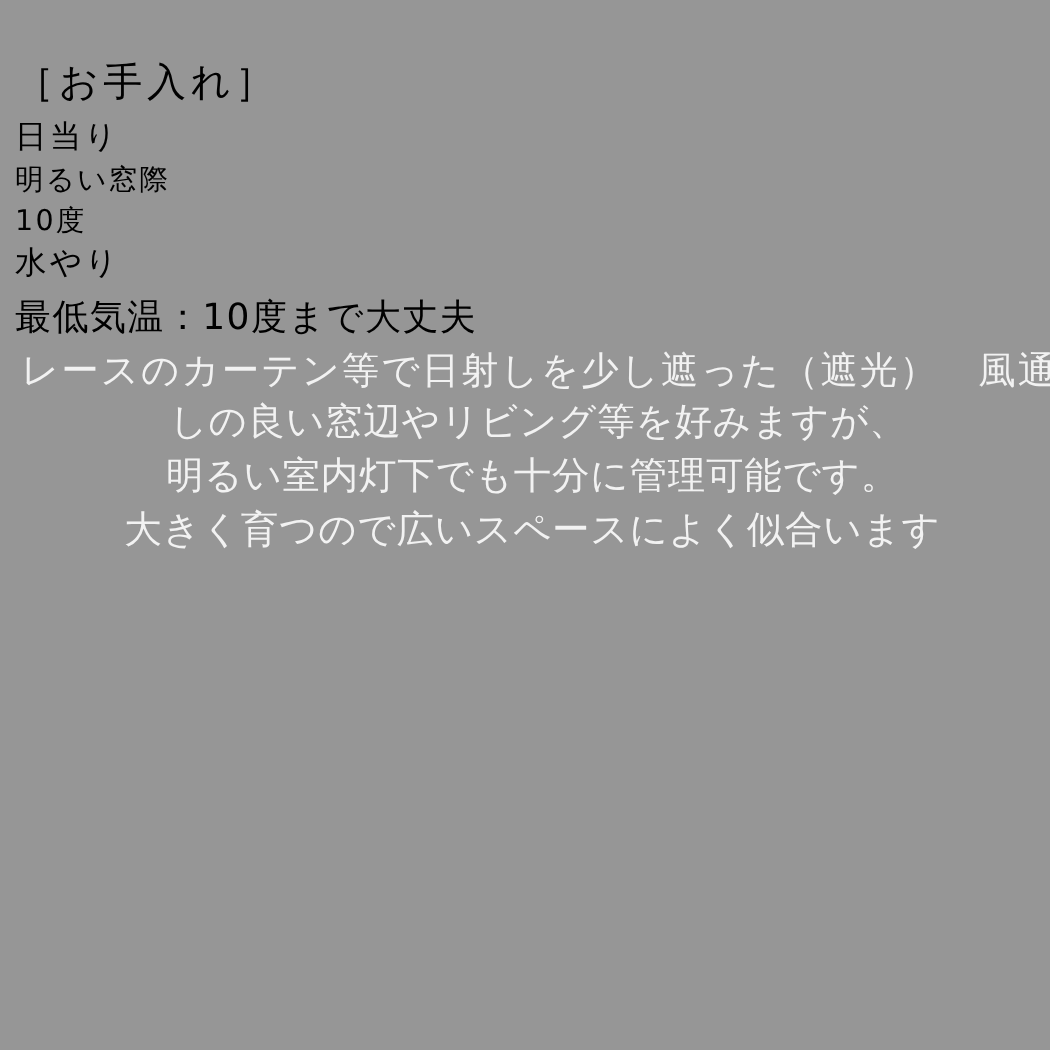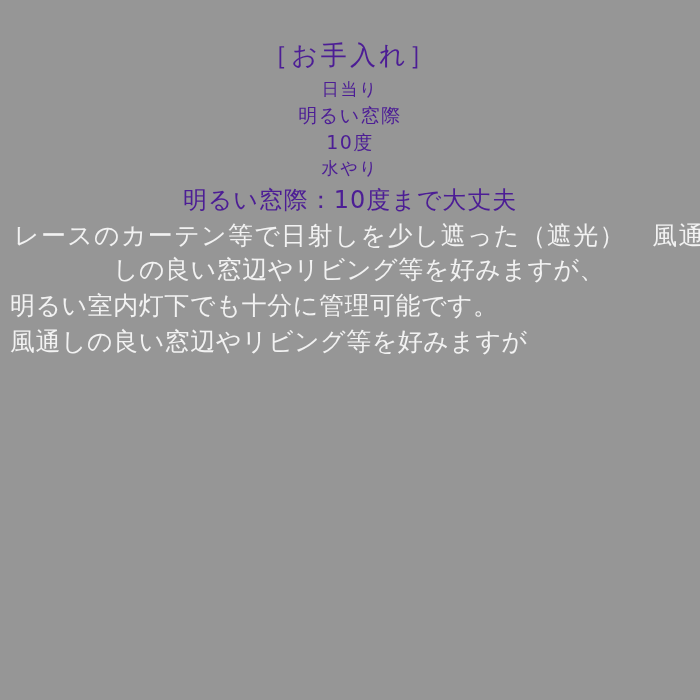--- a/index.html
+++ b/index.html
@@ -17,52 +17,52 @@
     width: 700px;
     height: 700px;
     box-sizing: border-box;
     padding: 38px 10px 10px 10px;
     display: flex;
     flex-direction: column;
     align-items: center;
     color: #f2f2f2;
   }
   .line {
-    text-align: center;
-    color: #4c1d95;
+    color: #000000;
     letter-spacing: 0.06em;
     line-height: 1.32;
     width: 100%;
   }
   .heading {
     font-size: 26px;
     letter-spacing: 0.12em;
     margin-bottom: 6px;
   }
   .label {
-    font-size: 17px;
+    font-size: 21px;
     letter-spacing: 0.1em;
     margin-bottom: 2px;
   }
   .value {
     font-size: 19px;
     letter-spacing: 0.08em;
     margin-bottom: 2px;
   }
   .temp-note {
     font-size: 24px;
     letter-spacing: 0.04em;
     margin-top: 4px;
   }
   .desc {
     font-size: 25px;
     letter-spacing: 0.02em;
     line-height: 1.36;
     width: 690px;
     margin: 2px auto 0 auto;
+    text-align: center;
   }
   .desc-block {
     text-align: justify;
     text-align-last: center;
     text-justify: inter-character;
     padding: 0 4px;
   }
   .desc-single {
     white-space: nowrap;
   }
@@ -74,21 +74,21 @@
 
   <div class="line heading">［お手入れ］</div>
 
   <div class="line label">日当り</div>
   <div class="line value">明るい窓際</div>
 
   <div class="line value">10度</div>
 
   <div class="line label">水やり</div>
 
-  <div class="line temp-note">明るい窓際：10度まで大丈夫</div>
+  <div class="line temp-note">最低気温：10度まで大丈夫</div>
 
   <div class="desc desc-block">レースのカーテン等で日射しを少し遮った（遮光）　風通しの良い窓辺やリビング等を好みますが、</div>
 
   <div class="desc desc-single">明るい室内灯下でも十分に管理可能です。</div>
 
-  <div class="desc desc-single">風通しの良い窓辺やリビング等を好みますが</div>
+  <div class="desc desc-single">大きく育つので広いスペースによく似合います</div>
 
 </div>
 
 </body></html>

